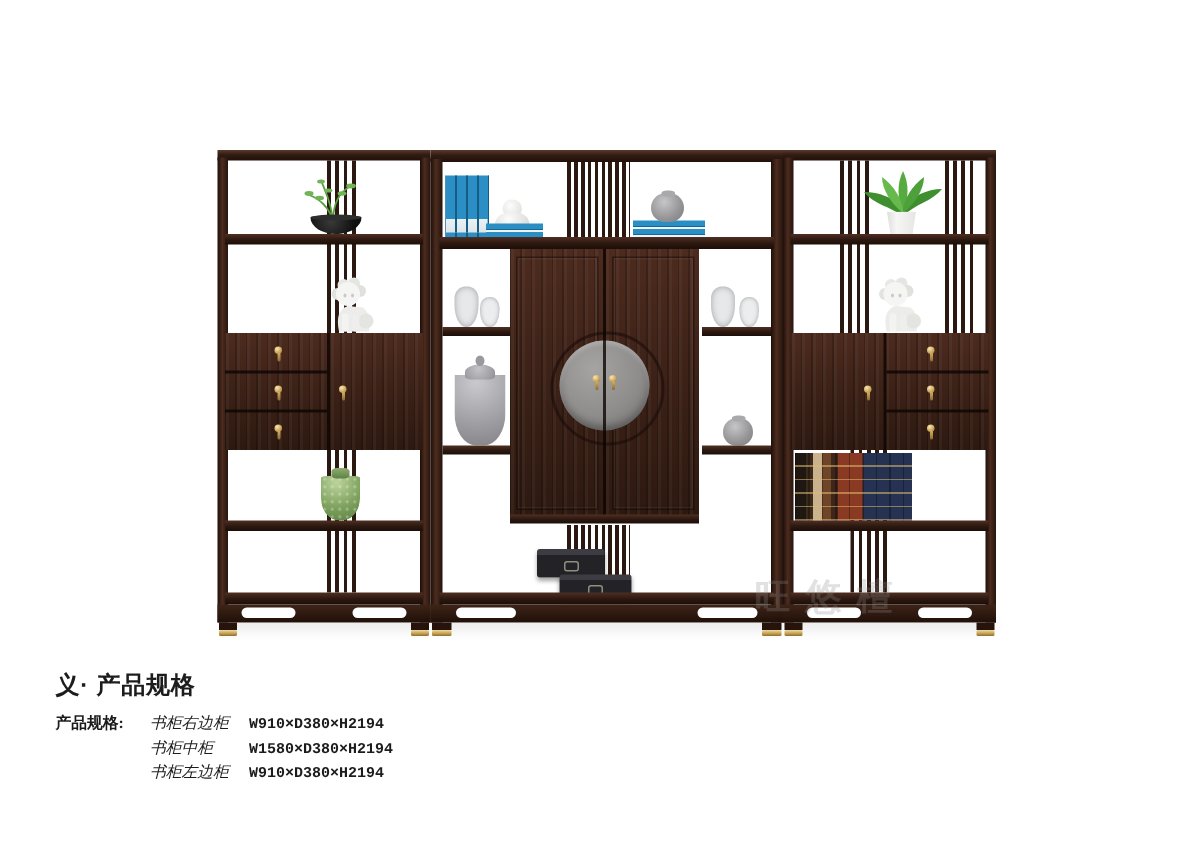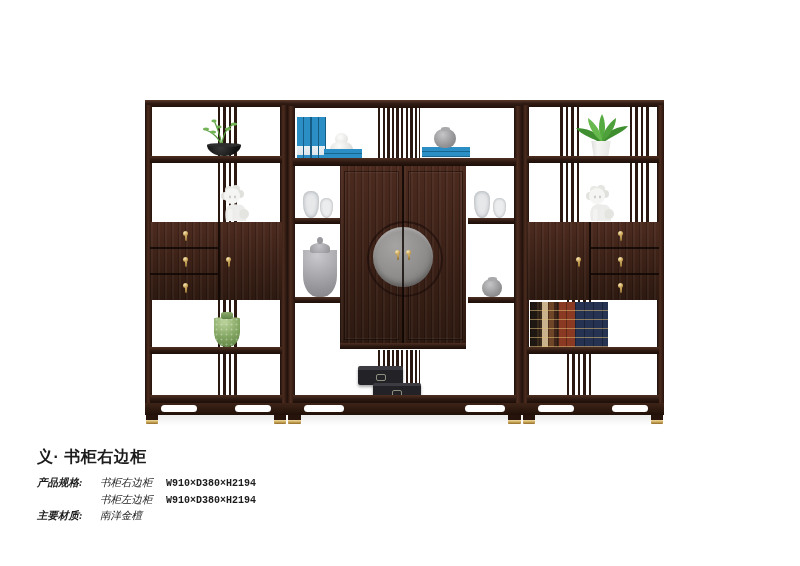--- a/index.html
+++ b/index.html
@@ -80,21 +80,21 @@
   .figure{position:absolute;}
 
   .watermark{position:absolute;font-family:"Liberation Serif",serif;font-weight:bold;
       font-size:24px;letter-spacing:10px;color:#8f8f8f;opacity:.26;}
 
   
   .info{position:absolute;left:37px;top:447px;width:330px;color:#1c1c1c;}
   .title{font-size:16px;font-weight:bold;letter-spacing:.5px;font-family:"Liberation Sans",sans-serif;}
   .specs{margin-top:7px;}
   .srow{display:grid;grid-template-columns:63px 66px auto;line-height:15.5px;align-items:baseline;}
-  .slabel{font-family:"Liberation Serif",serif;font-style:italic;font-weight:bold;font-size:10.5px;}
+  .slabel{font-family:"Liberation Serif",serif;font-weight:bold;font-size:10.5px;}
   .sitem{font-family:"Liberation Serif",serif;font-style:italic;font-size:10.5px;}
   .sdims{font-family:"Liberation Mono",monospace;font-weight:bold;font-size:10px;letter-spacing:0;}
 </style>
 </head>
 <body>
 
 <div class="stage">
   <div class="scene">
 
     <div class="unit" style="left:0px;top:0px;width:142px;height:340px;">
@@ -256,35 +256,36 @@
       <div class="rail" style="left:0px;top:305px;width:142px;height:12px;">
         <div class="pill" style="left:16px;top:2px;width:36px;height:7px;"></div>
         <div class="pill" style="left:90px;top:2px;width:36px;height:7px;"></div>
       </div>
       <div class="leg" style="left:1px;top:317px;width:12px;height:5px;"></div>
       <div class="leg" style="left:129px;top:317px;width:12px;height:5px;"></div>
       <div class="brass-cap" style="left:1px;top:322px;width:12px;height:4px;"></div>
       <div class="brass-cap" style="left:129px;top:322px;width:12px;height:4px;"></div>
     </div>
 
+    <div class="watermark" style="left:358px;top:284px;">旺悠檀</div>
   </div>
 
   <div class="info">
-    <div class="title">义· 书柜右边柜</div>
+    <div class="title">义· 产品规格</div>
     <div class="specs">
       <div class="srow">
         <span class="slabel">产品规格:</span>
         <span class="sitem">书柜右边柜</span>
         <span class="sdims">W910×D380×H2194</span>
       </div>
       <div class="srow">
         <span class="slabel"></span>
+        <span class="sitem">书柜中柜</span>
+        <span class="sdims">W1580×D380×H2194</span>
+      </div>
+      <div class="srow">
+        <span class="slabel"></span>
         <span class="sitem">书柜左边柜</span>
         <span class="sdims">W910×D380×H2194</span>
       </div>
-      <div class="srow">
-        <span class="slabel">主要材质:</span>
-        <span class="sitem">南洋金檀</span>
-        <span></span>
-      </div>
     </div>
   </div>
 </div>
 
 </body></html>

